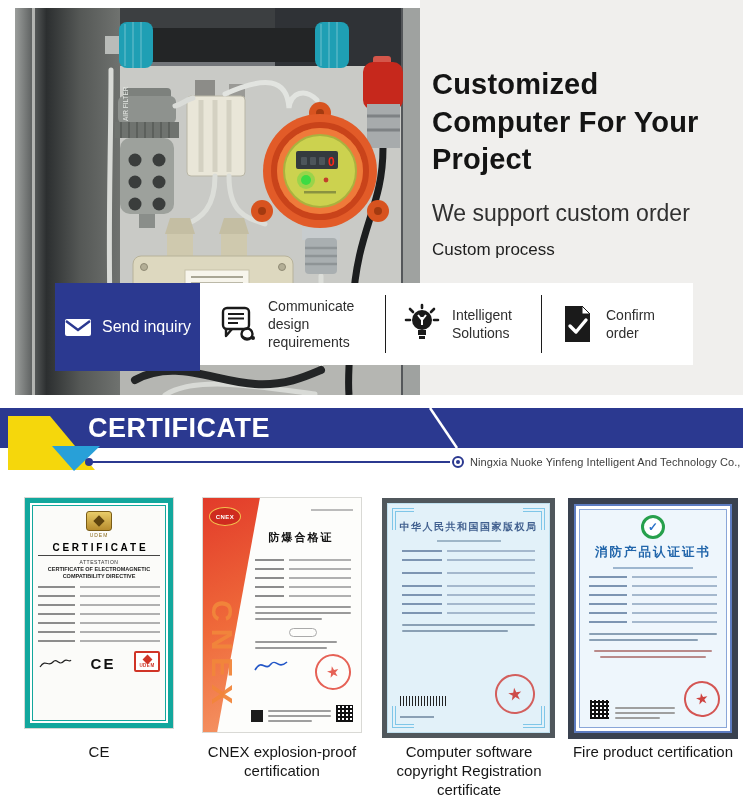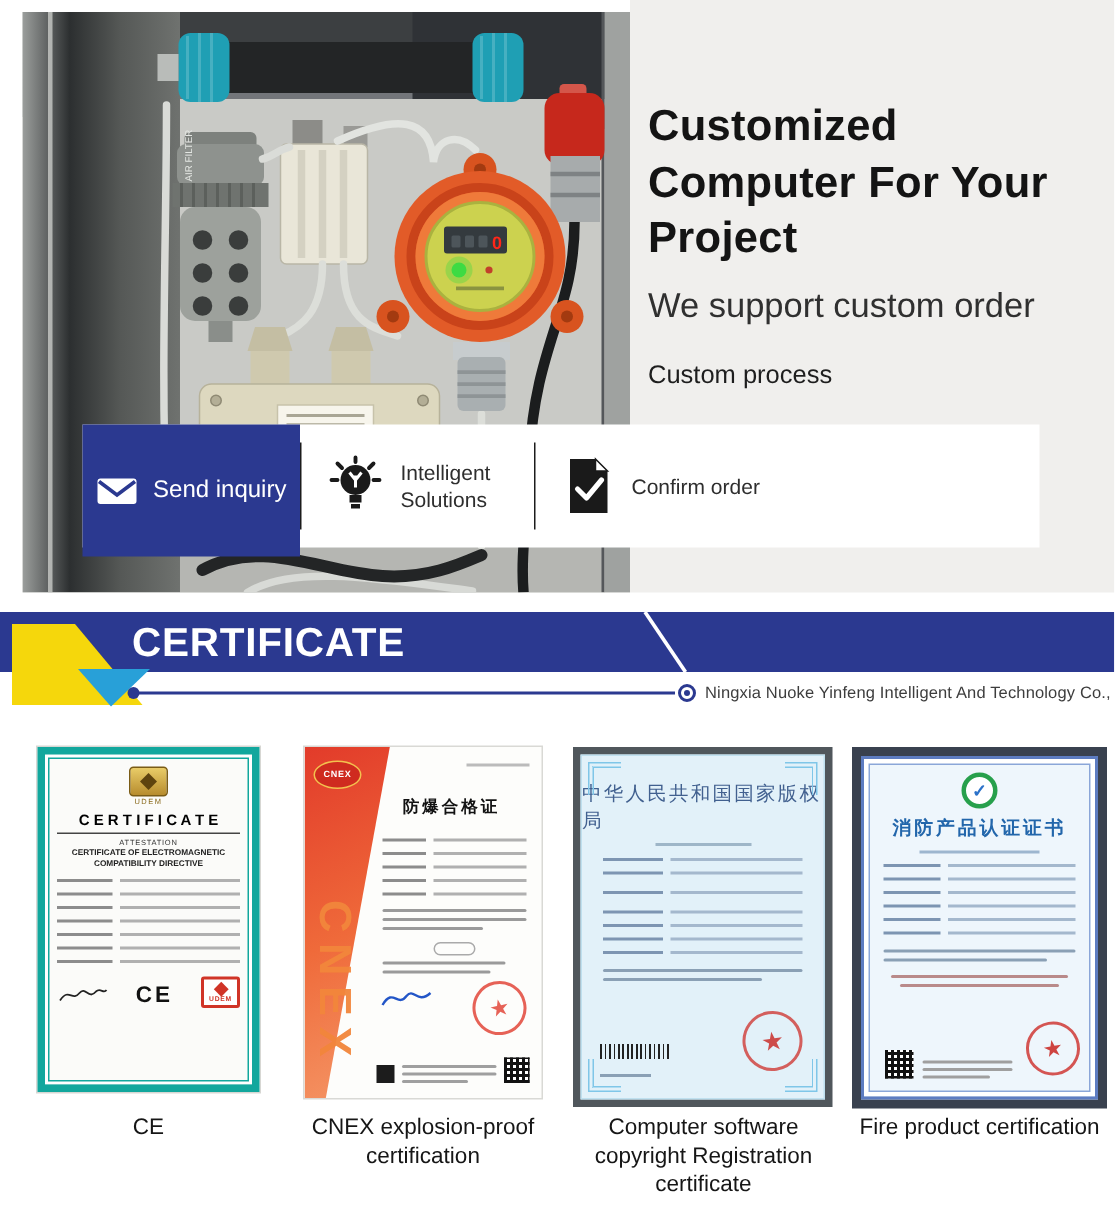--- a/index.html
+++ b/index.html
@@ -4,21 +4,21 @@
 <style>
   * { margin:0; padding:0; box-sizing:border-box; }
   html,body { background:#fff; }
   body { font-family:"Liberation Sans", sans-serif; }
   .page { position:relative; width:743px; height:803px; background:#fff; overflow:hidden; }
 
   
   .hero-panel { position:absolute; left:420px; top:0; width:323px; height:395px; background:#f0efed; }
   .hero-title { position:absolute; left:432px; top:66px; width:300px; font-size:29px; line-height:1.3;
                 font-weight:700; color:#141414; letter-spacing:.2px; }
-  .hero-subtitle { position:absolute; left:432px; top:190px; width:300px; font-size:23px; color:#303030; }
+  .hero-subtitle { position:absolute; left:432px; top:200px; width:300px; font-size:23px; color:#303030; }
   .hero-process { position:absolute; left:432px; top:240px; width:300px; font-size:17px; color:#1e1e1e; }
 
   .photo { position:absolute; left:15px; top:8px; width:405px; height:387px; overflow:hidden; background:#c6c7c3; }
   .photo svg { display:block; }
 
   
   .band { position:absolute; left:55px; top:283px; width:638px; height:82px; background:#fff; display:flex; }
   .step-primary { position:relative; flex:none; width:145px; height:88px; background:#2b3990; color:#fff;
                   display:flex; align-items:center; justify-content:center; gap:10px; font-size:16px; cursor:pointer; }
   .step { display:flex; align-items:center; gap:10px; padding:0 10px 0 16px; color:#2e2e2e; font-size:14px; line-height:1.3; }
@@ -89,21 +89,21 @@
                          repeating-linear-gradient(90deg,#111 0 2px,#fff 2px 4px); }
   .foot-lines { flex:1; }
   .foot-lines .bar { margin-top:3px; height:2px; background:#9f9f9f; }
 
   
   .cert-soft { left:382px; width:173px; height:240px; background:#50575c; padding:5px; }
   .paper3 { position:relative; width:100%; height:100%; background:#e2f1f9; border:1px solid #bfe0ef; overflow:hidden; }
   .c3corner { position:absolute; width:22px; height:22px; border-top:4px double #7fc6e8; border-left:4px double #7fc6e8; }
   .c3-tl { left:4px; top:4px; } .c3-tr { right:4px; top:4px; transform:rotate(90deg); }
   .c3-br { right:4px; bottom:4px; transform:rotate(180deg); } .c3-bl { left:4px; bottom:4px; transform:rotate(270deg); }
-  .soft-auth { margin-top:16px; font-size:13px; font-weight:400; color:#41608f; letter-spacing:1.5px; }
+  .soft-auth { text-align:center; margin-top:16px; font-size:10px; font-weight:700; color:#41608f; letter-spacing:1.5px; }
   .soft-title { text-align:center; margin-top:5px; font-size:11.5px; font-weight:700; color:#243e66; letter-spacing:1px; }
   .soft-sub { width:64px; height:2px; background:#9eb6c8; margin:6px auto 0; }
   .soft-body { margin:8px 14px 0; }
   .soft-body .lbl { background:#7d95b2; } .soft-body .val { background:#a4b8cd; }
   .barcode { position:absolute; left:12px; bottom:26px; width:46px; height:10px;
              background:repeating-linear-gradient(90deg,#222 0 1px,transparent 1px 3px); }
   .soft-seal { position:absolute; right:14px; bottom:18px; width:40px; height:40px; border:2px solid rgba(205,45,40,.75);
                color:rgba(200,35,30,.8); font-size:17px; transform:rotate(-8deg); }
   .soft-date { position:absolute; left:12px; bottom:14px; width:34px; height:2px; background:#8aa0b5; }
 
@@ -265,20 +265,31 @@
 
     <div class="band">
       <div class="step-primary">
         <svg width="28" height="19" viewBox="0 0 28 19">
           <rect x="1" y="1" width="26" height="17" rx="2" fill="#ffffff"></rect>
           <path d="M2,3 L14,12 L26,3" fill="none" stroke="#2b3990" stroke-width="2.4"></path>
         </svg>
         <span>Send inquiry</span>
       </div>
 
+      <div class="step s2">
+        <svg width="42" height="42" viewBox="0 0 42 42">
+          <rect x="7" y="5" width="26" height="21" rx="4" fill="none" stroke="#1a1a1a" stroke-width="2.4"></rect>
+          <path d="M12,11 h16 M12,15.5 h16 M12,20 h10" stroke="#1a1a1a" stroke-width="2.2"></path>
+          <path d="M10,26 v7 l6,-7" fill="none" stroke="#1a1a1a" stroke-width="2.4" stroke-linejoin="round"></path>
+          <circle cx="31" cy="31" r="5.5" fill="none" stroke="#1a1a1a" stroke-width="2.4"></circle>
+          <path d="M26,33 a7,7 0 0 0 10,1" fill="none" stroke="#1a1a1a" stroke-width="2.2"></path>
+          <circle cx="37" cy="35" r="2" fill="#1a1a1a"></circle>
+        </svg>
+        <span class="txt">Communicate design requirements</span>
+      </div>
 
       <div class="vdiv"></div>
 
       <div class="step s3">
         <svg width="40" height="42" viewBox="0 0 40 42">
           <circle cx="20" cy="17" r="10" fill="#1a1a1a"></circle>
           <path d="M20,14 v8 M16,12 l4,5 M24,12 l-4,5" stroke="#ffffff" stroke-width="2"></path>
           <rect x="16" y="27" width="8" height="5" fill="#1a1a1a"></rect>
           <rect x="17" y="33" width="6" height="3" fill="#1a1a1a"></rect>
           <path d="M20,2 v3 M4,17 h4 M32,17 h4 M8,6 l3,3 M32,6 l-3,3" stroke="#1a1a1a" stroke-width="2.6" stroke-linecap="round"></path>

